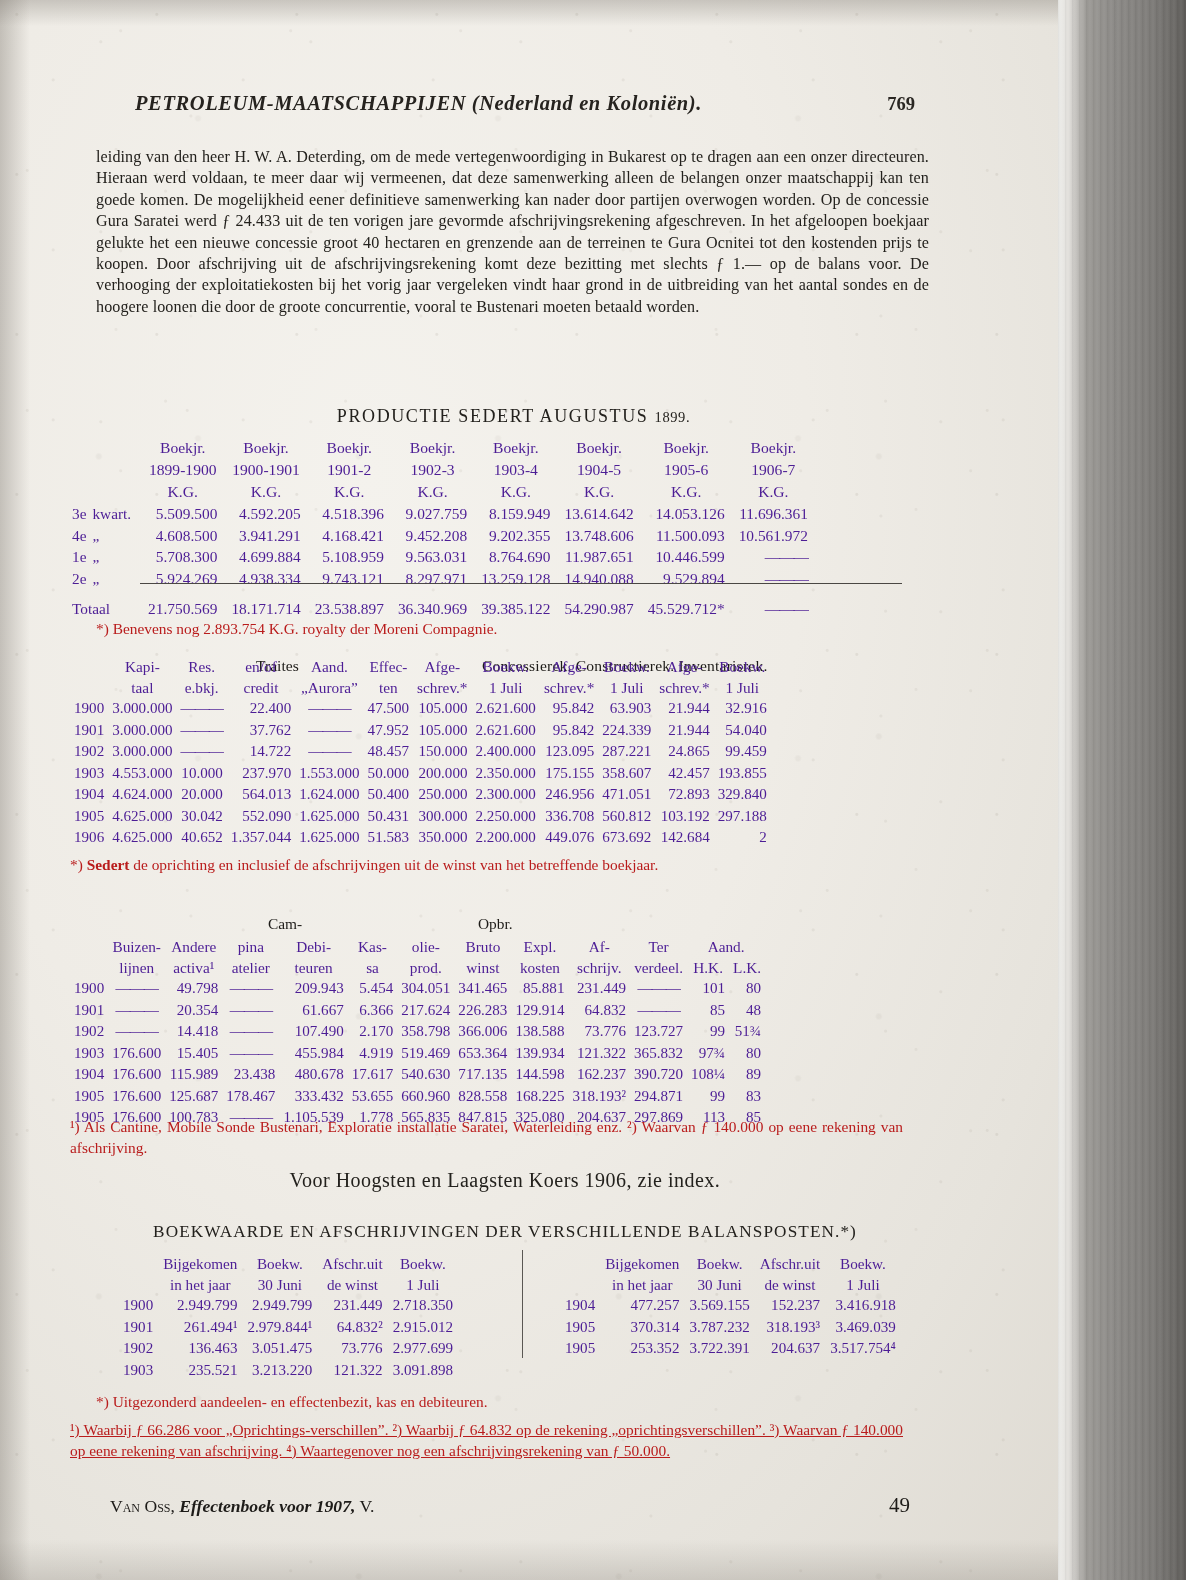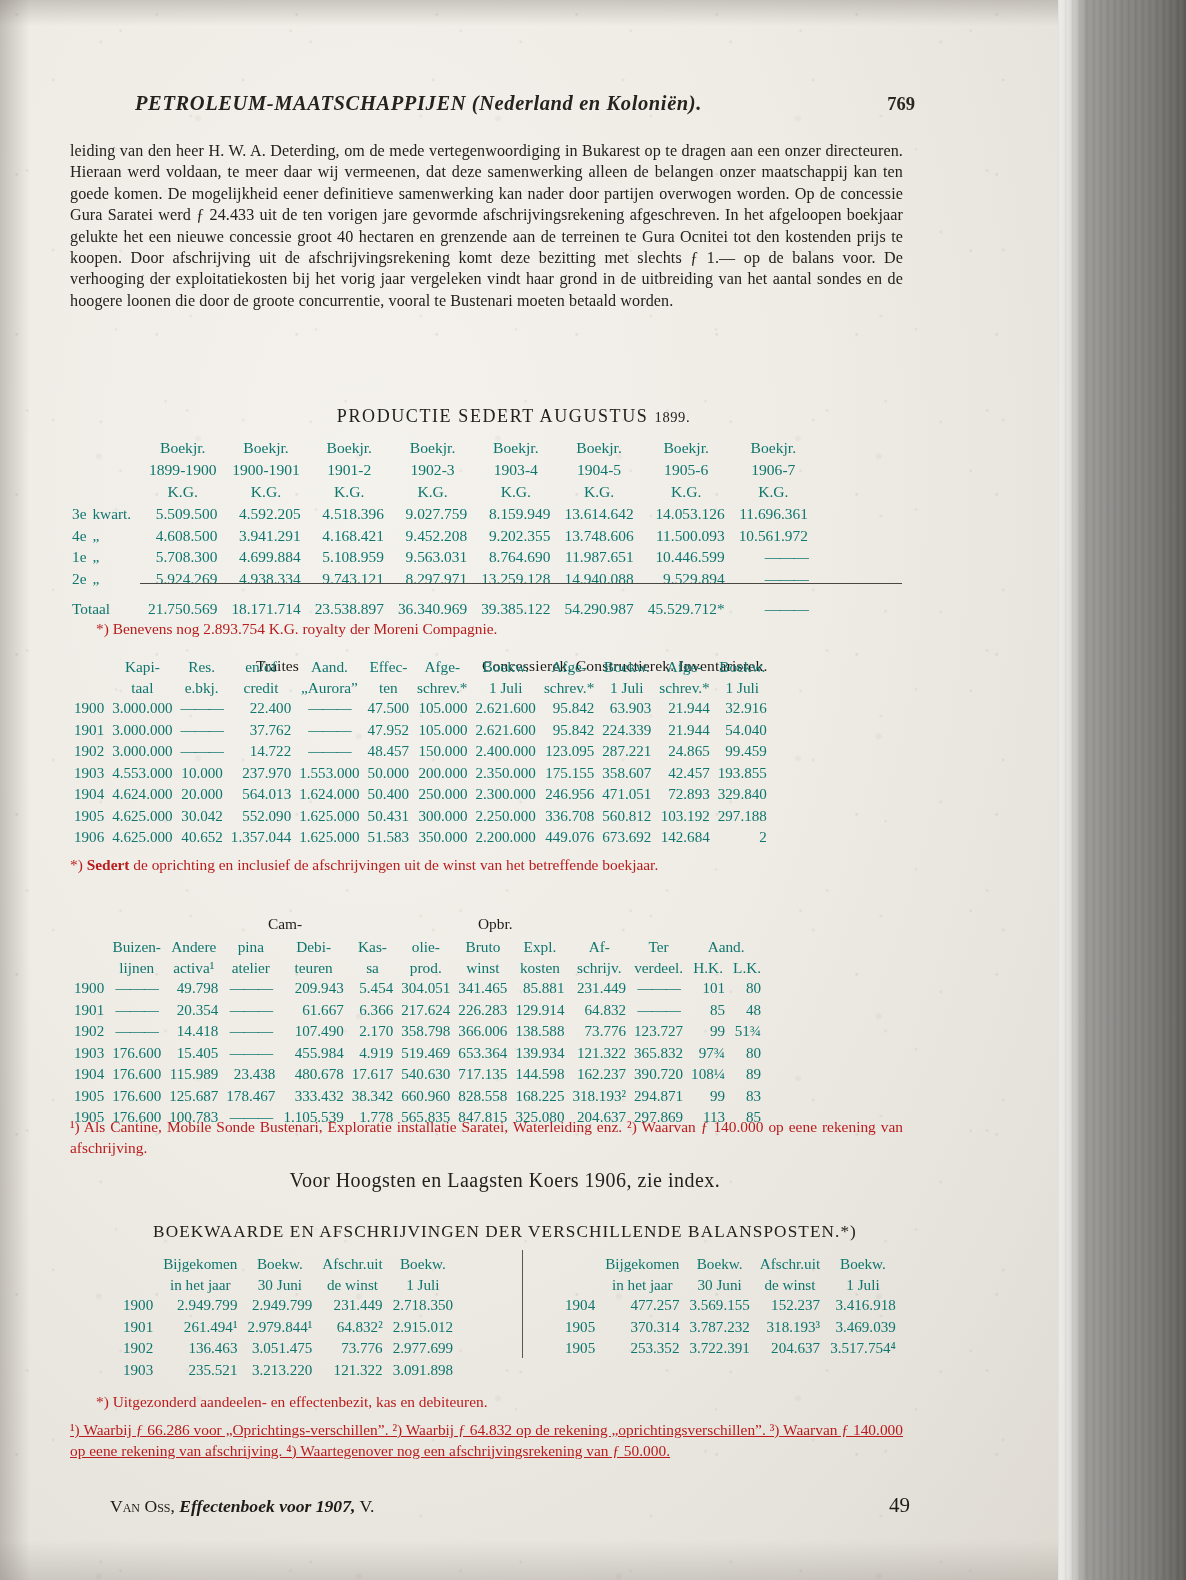--- a/index.html
+++ b/index.html
@@ -100,21 +100,21 @@
   .para {
     position: absolute;
     left: 70px;
     width: 833px;
     font-size: 16.1px;
     line-height: 21.4px;
     text-align: justify;
     color: #23211d;
     letter-spacing: .1px;
   }
-  #para-intro { top: 140px; }
+  #para-intro { top: 146px; margin-left: 26px; }
 
   
   .sec-head {
     position: absolute;
     text-align: center;
     font-size: 18px;
     letter-spacing: 1.6px;
     color: #23211d;
   }
   #head-productie { left: 12px; top: 406px; width: 1003px; }
@@ -126,21 +126,21 @@
   #head-koers {
     left: 0; top: 1169px; width: 1010px;
     font-size: 20px; letter-spacing: .5px; font-variant: normal;
   }
 
   
   .tbl {
     position: absolute;
     border-collapse: collapse;
     font-size: 15.3px;
-    color: #0f766e;
+    color: #4c1d95;
     white-space: nowrap;
   }
   .tbl td, .tbl th {
     padding: 0;
     font-weight: normal;
     line-height: 21.5px;
     vertical-align: baseline;
   }
   .r { text-align: right; }
   .c { text-align: center; }
@@ -596,21 +596,21 @@
           <td class="r">390.720</td>
           <td class="r">108¼</td>
           <td class="r">89</td>
         </tr>
         <tr>
           <td class="l">1905</td>
           <td class="r">176.600</td>
           <td class="r">125.687</td>
           <td class="r">178.467</td>
           <td class="r">333.432</td>
-          <td class="r">38.342</td>
+          <td class="r">53.655</td>
           <td class="r">660.960</td>
           <td class="r">828.558</td>
           <td class="r">168.225</td>
           <td class="r">318.193²</td>
           <td class="r">294.871</td>
           <td class="r">99</td>
           <td class="r">83</td>
         </tr>
         <tr>
           <td class="l">1905</td>

